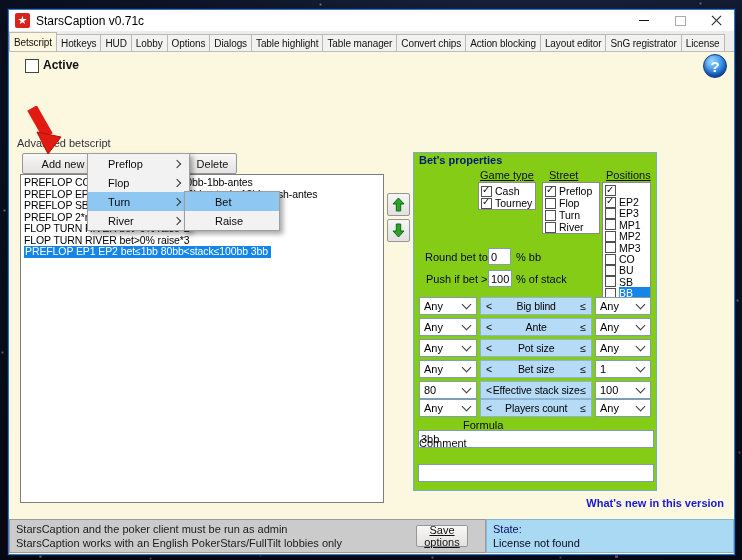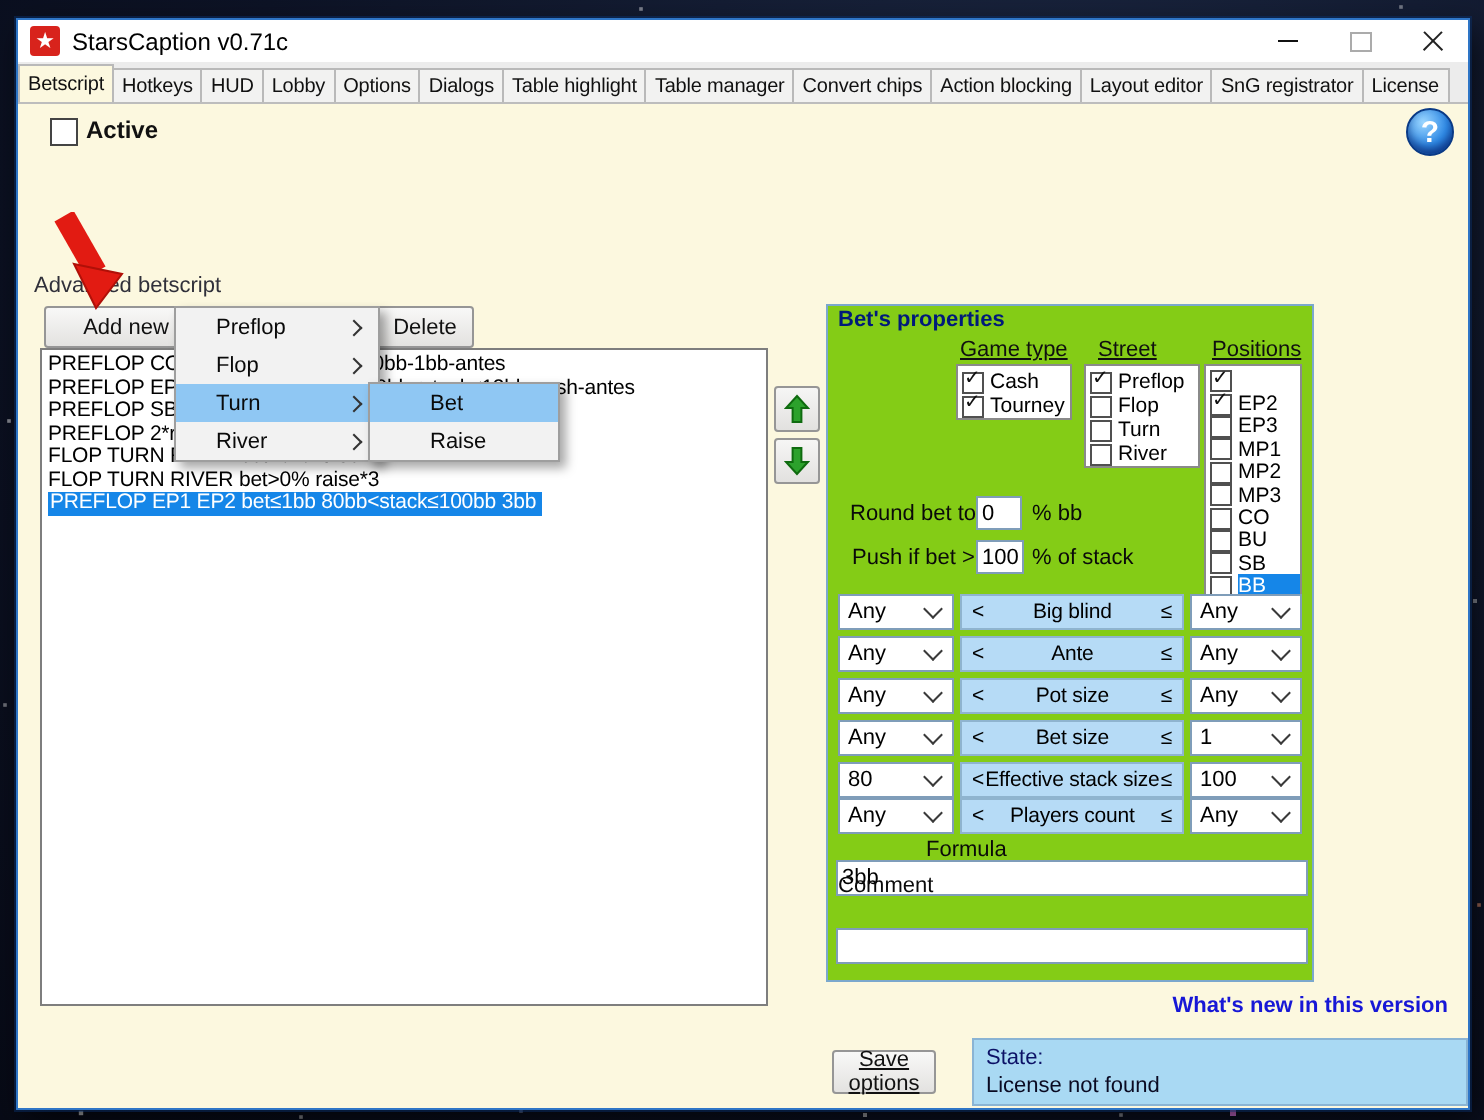--- a/index.html
+++ b/index.html
@@ -328,20 +328,24 @@
         </div>
 
       <div class="plabel" style="left:5px;top:266px;padding-left:44px;">Formula</div>
       <input class="tinput" style="left: 4px; top: 277px; width: 236px; height: 18px;" value="3bb">
       <div class="plabel" style="left:5px;top:284px;">Comment</div>
       <input class="tinput" style="left: 4px; top: 311px; width: 236px; height: 18px;" value="">
     </div>
 
     <div class="whatsnew">What's new in this version</div>
 
+    <div class="sb-left">
+      <div>StarsCaption and the poker client must be run as admin</div>
+      <div>StarsCaption works with an English PokerStars/FullTilt lobbies only</div>
+    </div>
     <button class="btn" style="left:407px;top:515px;width:52px;height:22px;text-decoration:underline;">Save options</button>
     <div class="sb-state">
       <div class="st1">State:</div>
       <div class="st2">License not found</div>
     </div>
 
     <div class="menu" style="left:78px;top:143px;width:101px;">
       <div class="mitem">
           <span>Preflop</span>
           <span class="marrow"></span>

